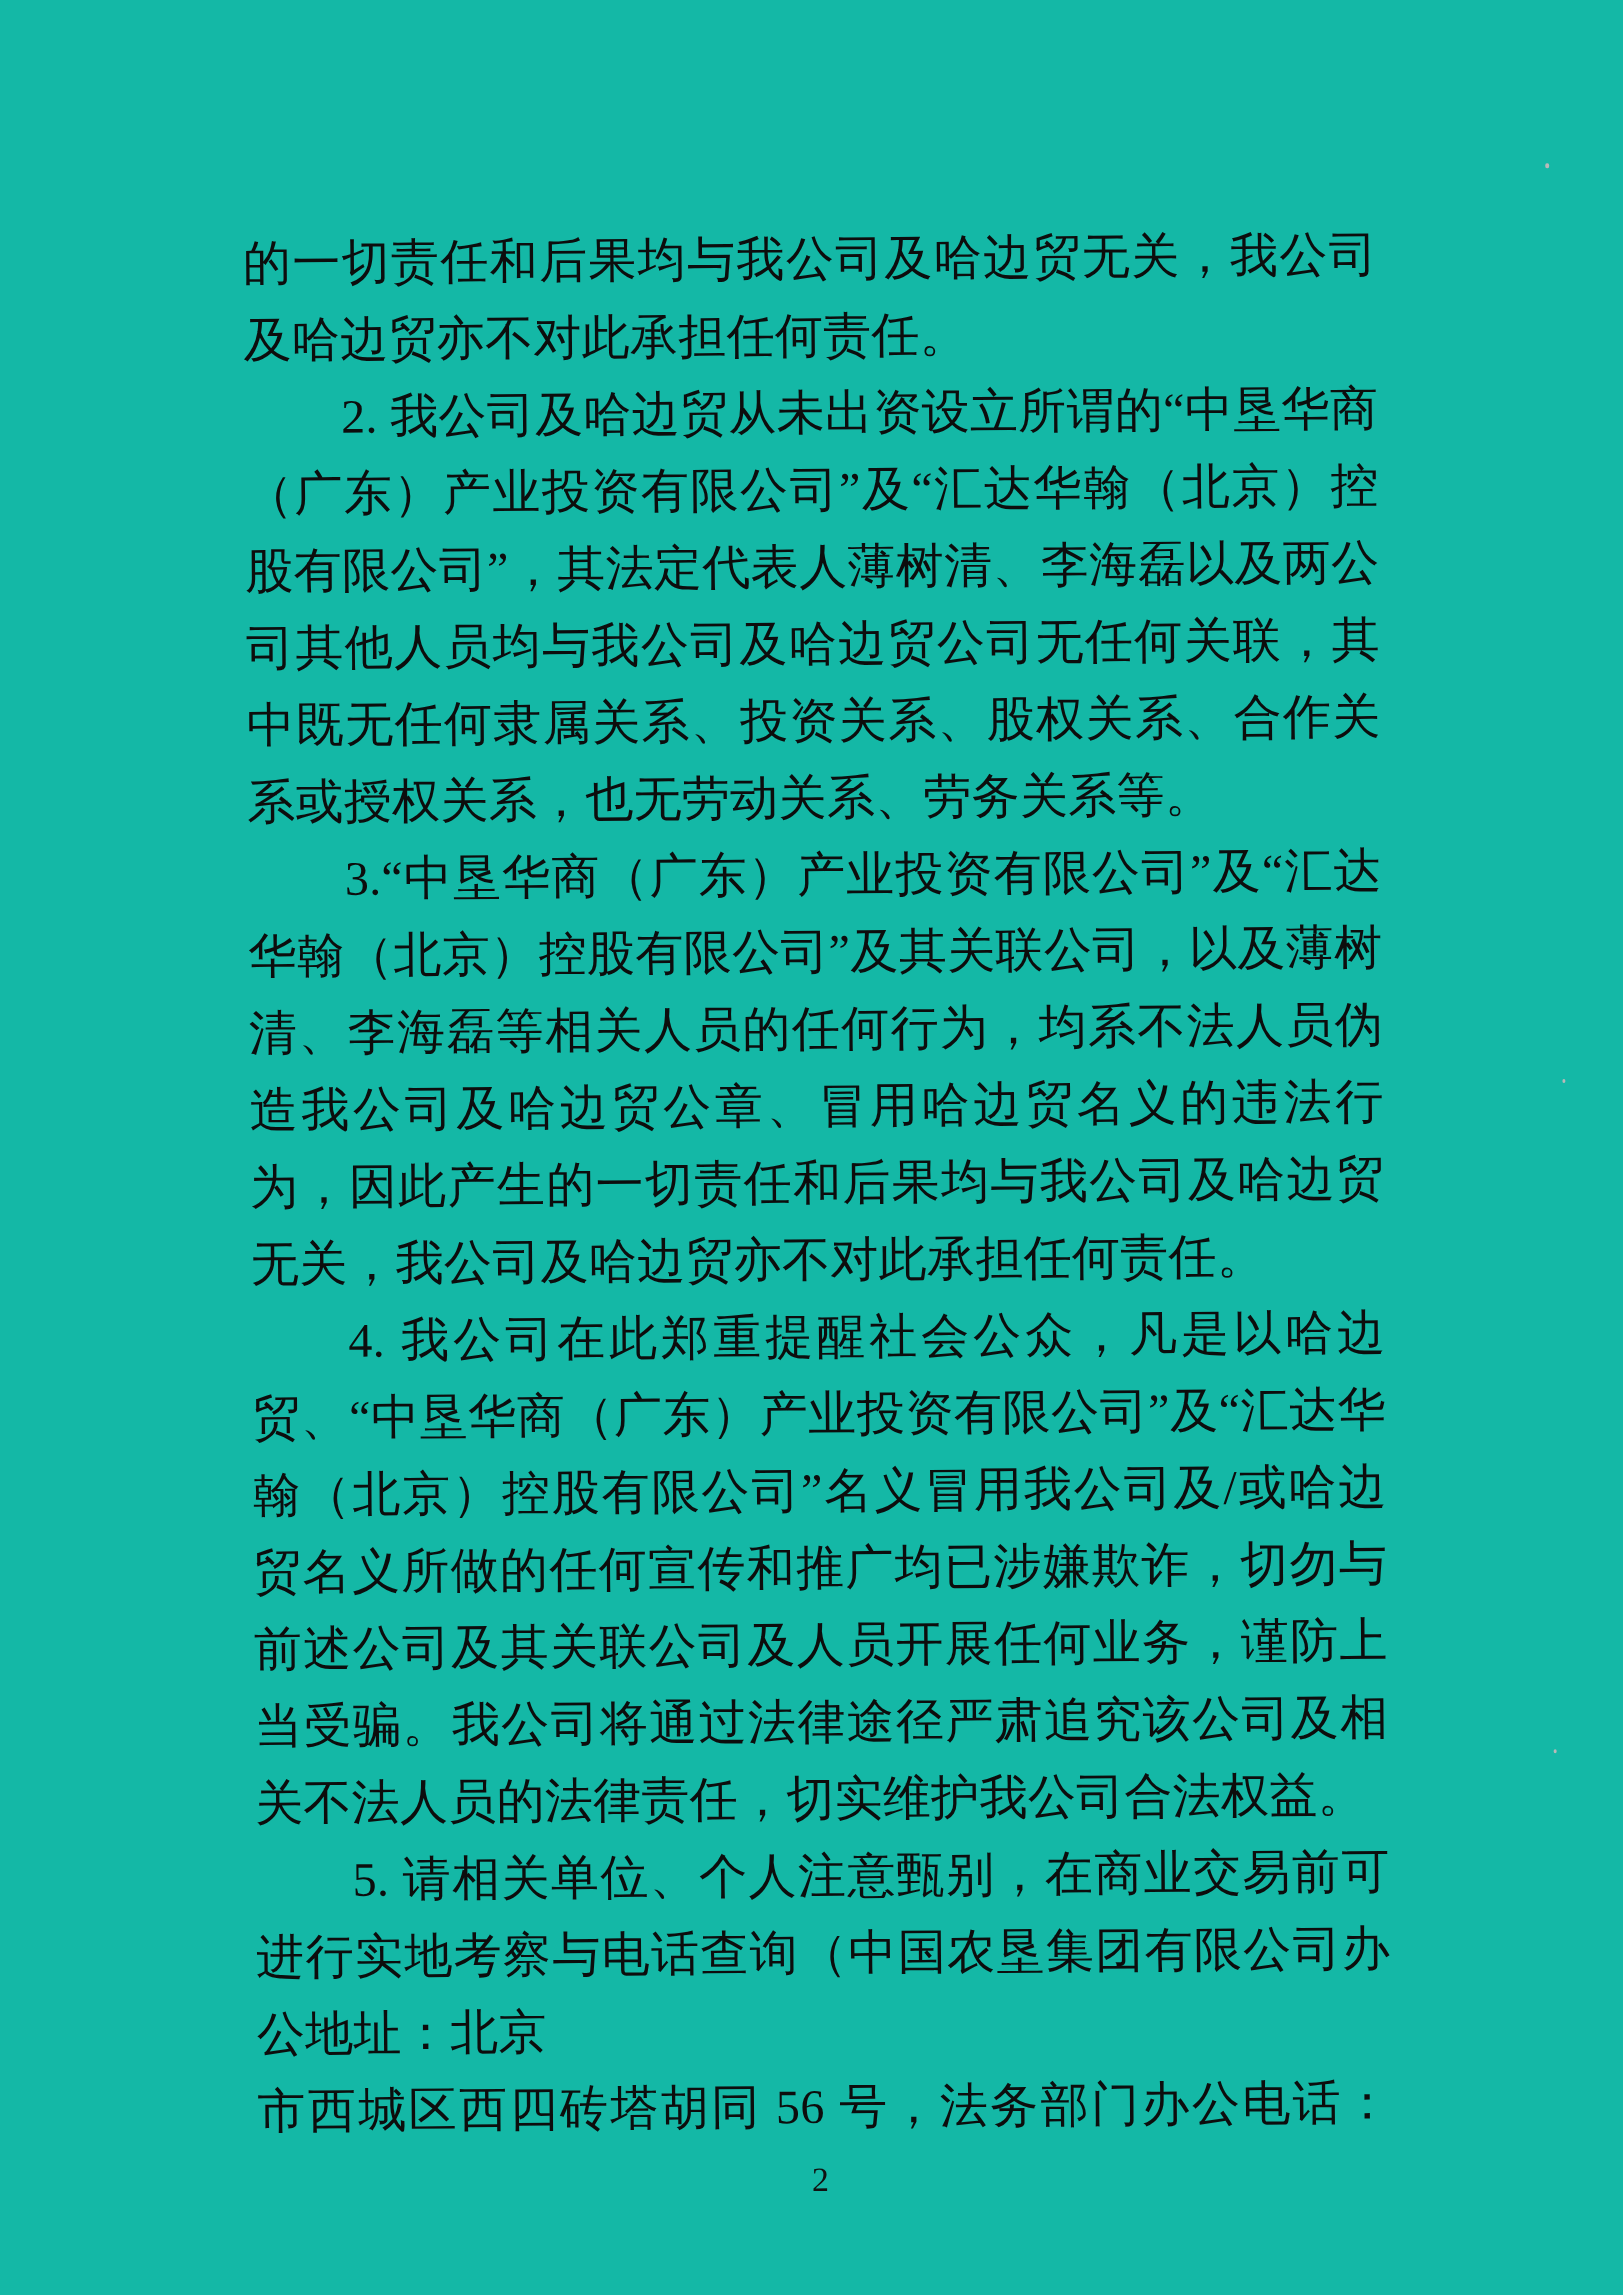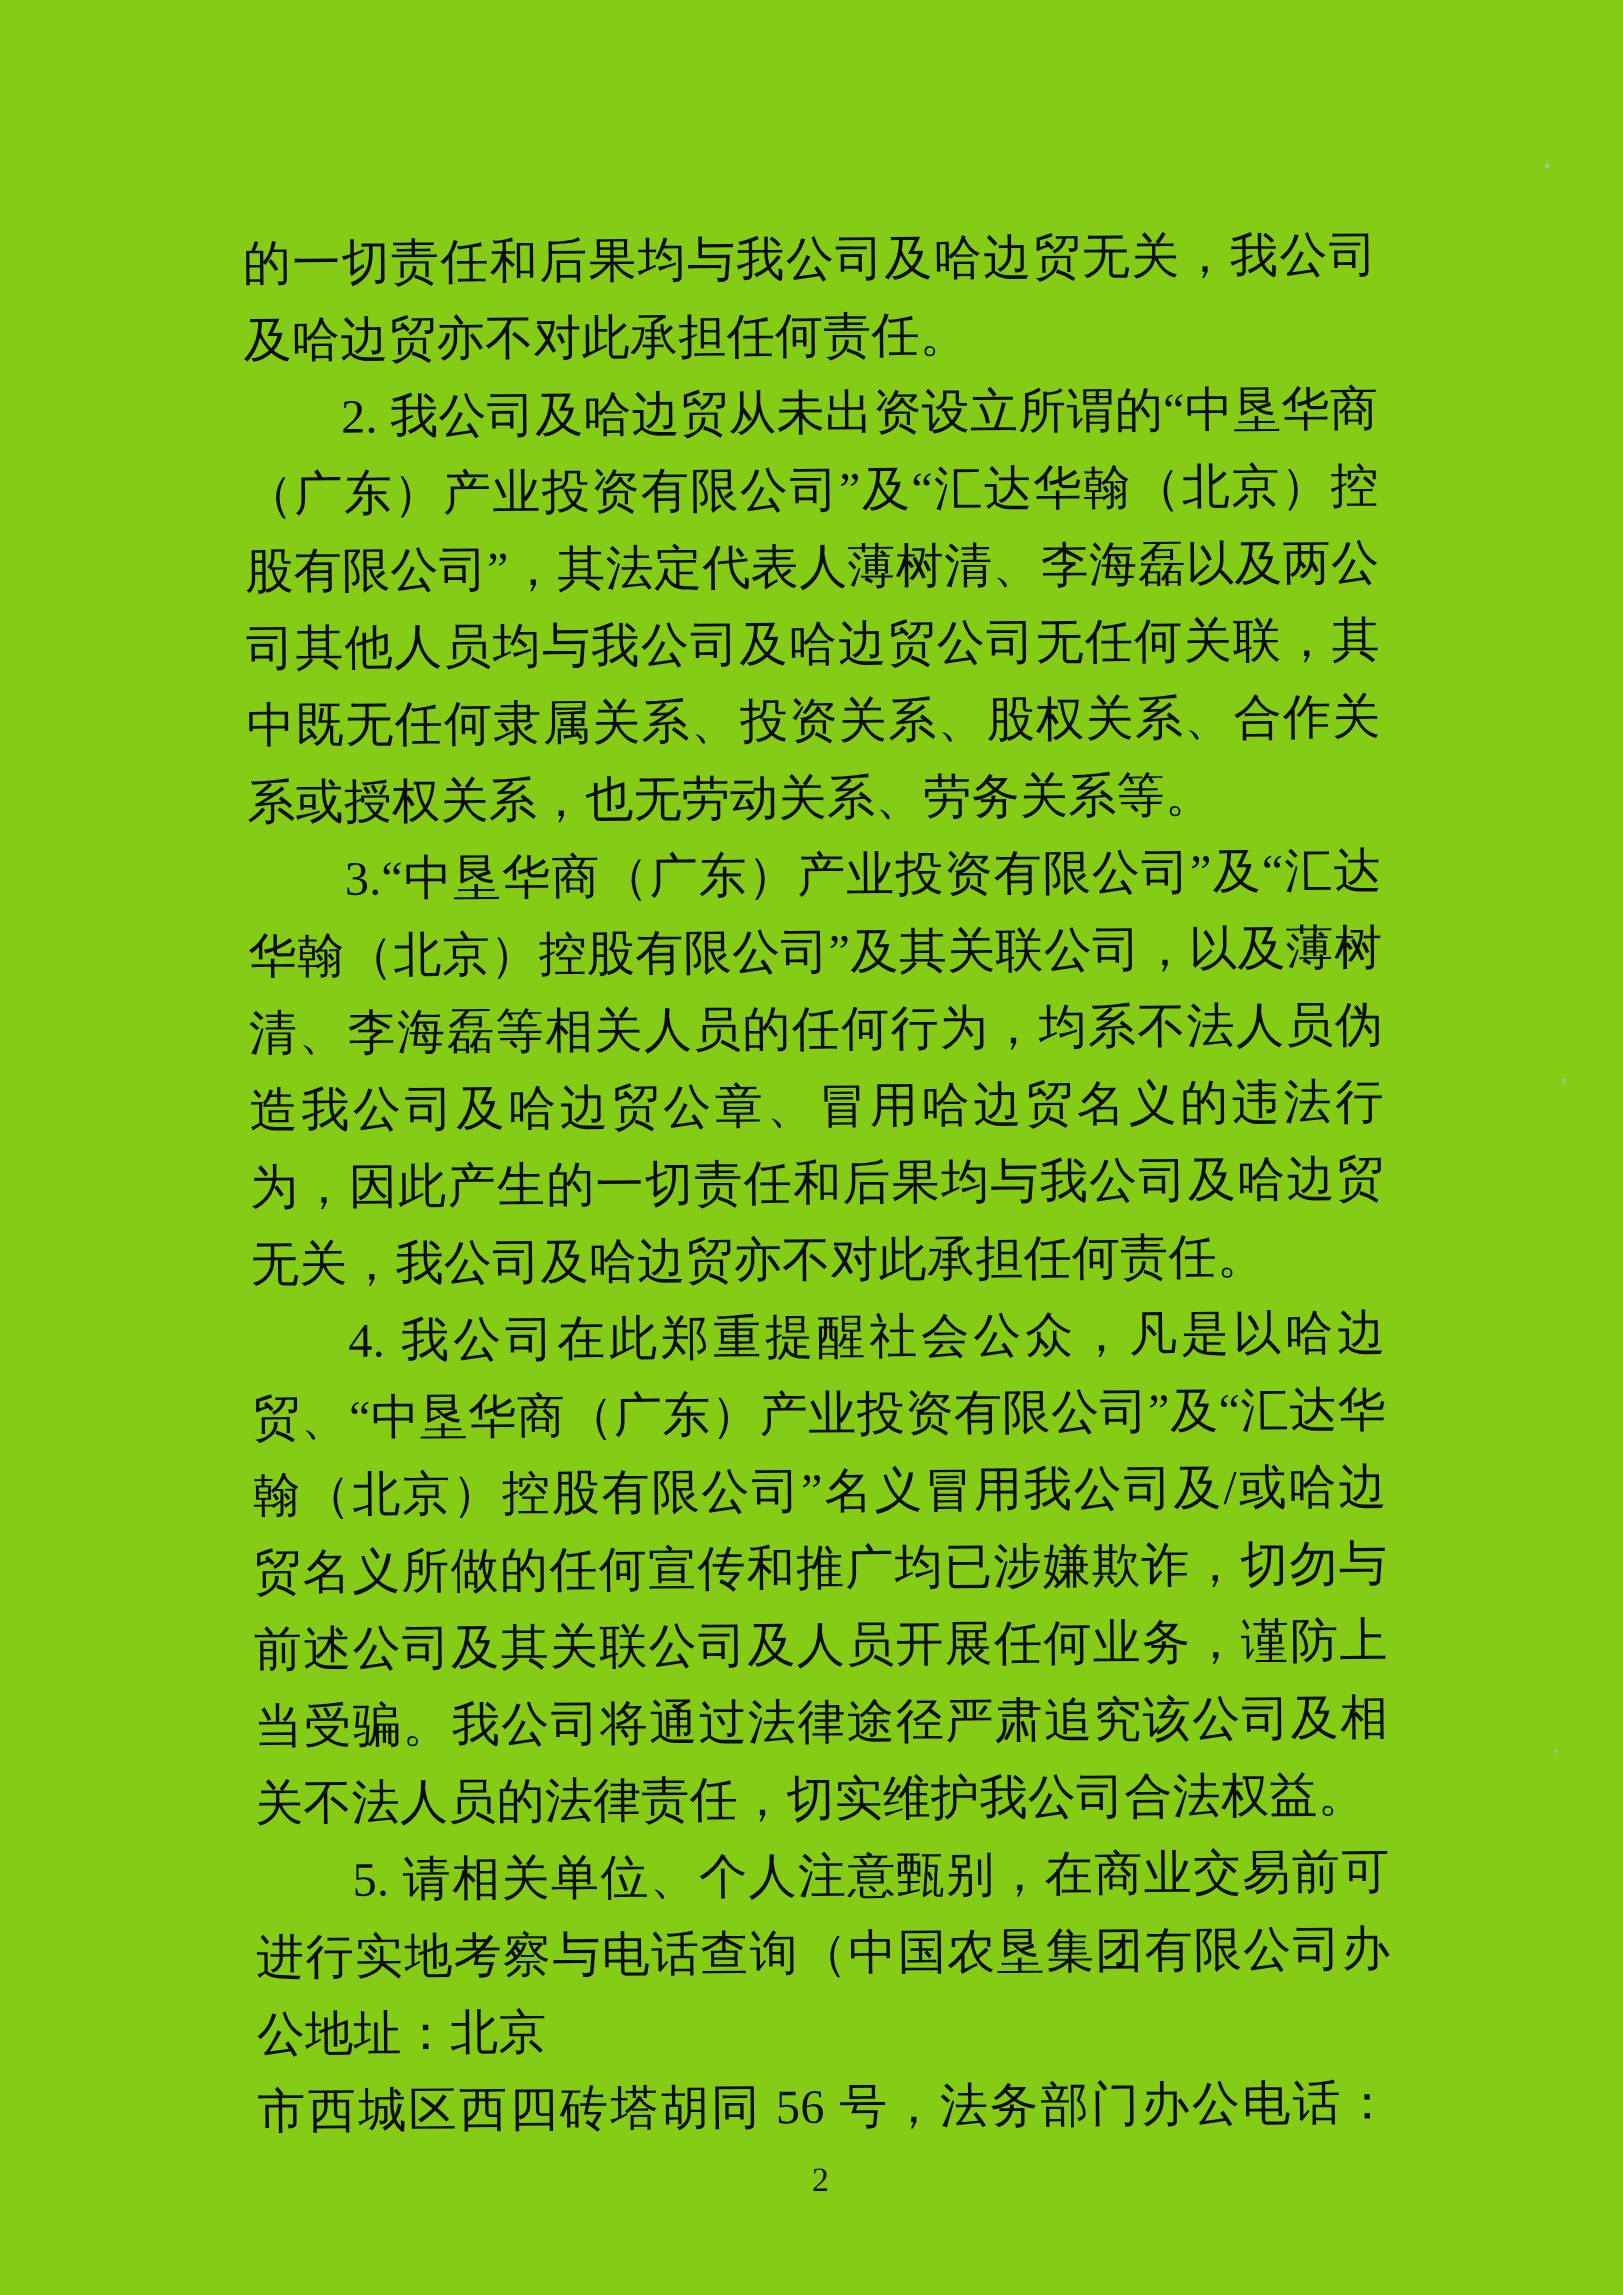--- a/index.html
+++ b/index.html
@@ -7,21 +7,21 @@
     padding: 0;
     background: #ffffff;
   }
   body {
     font-family: "Liberation Serif", "DejaVu Serif", serif;
   }
   .page {
     position: relative;
     width: 1623px;
     height: 2295px;
-    background: #84cc16;
+    background: #14b8a6;
     overflow: hidden;
   }
   
   .scan {
     position: absolute;
     left: 0;
     top: 0;
     width: 1623px;
     height: 2295px;
     transform: rotate(-0.45deg);

